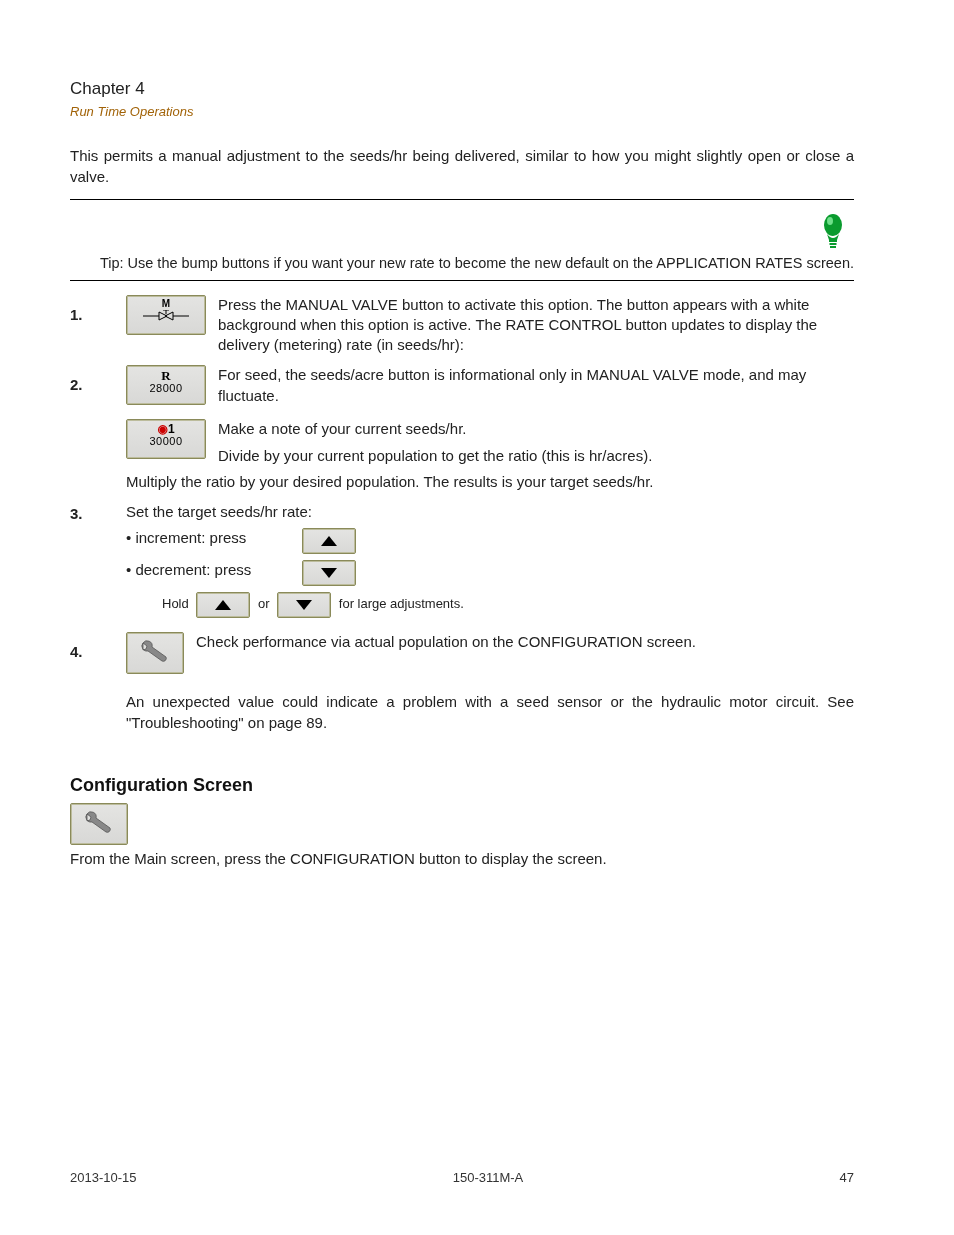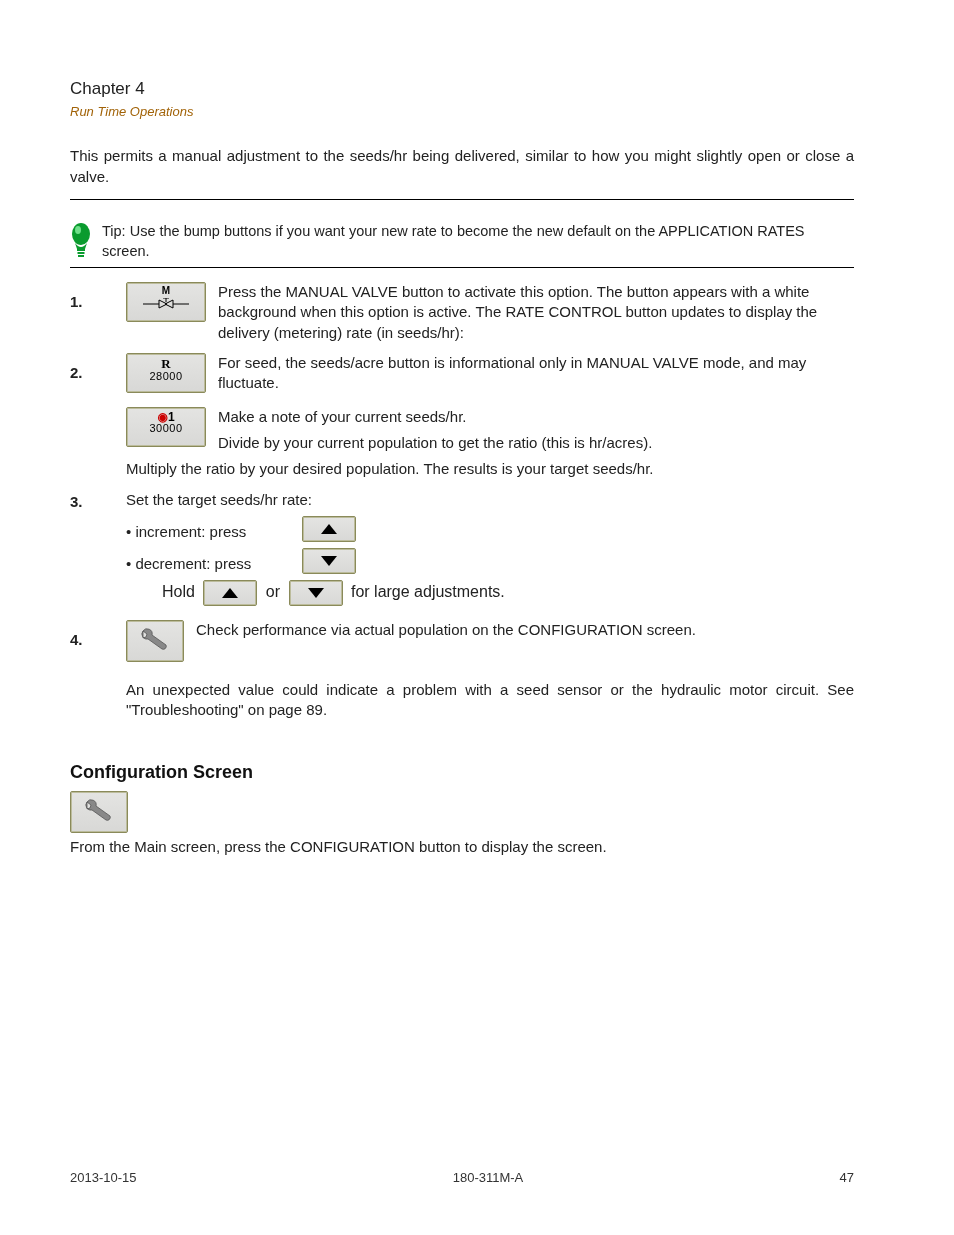--- a/index.html
+++ b/index.html
@@ -32,25 +32,26 @@
   }
   .para {
     margin: 0 0 12px 0;
     text-align: justify;
   }
   .first-para {
     margin-top: 2px;
   }
   .tip-row {
     display: flex;
-    align-items: center;
+    align-items: flex-end;
     border-top: 1.5px solid #000;
     border-bottom: 1.5px solid #000;
-    padding: 20px 0 6px 0;
+    padding: 12px 0 6px 0;
     margin: 0 0 14px 0;
+    flex-direction: column;
   }
   .tip-icon {
     width: 22px;
     height: 40px;
     margin-right: 10px;
     flex: 0 0 auto;
   }
   .tip-text {
     font-size: 14.5px;
     padding-top: 2px;
@@ -137,24 +138,24 @@
     position: absolute;
     bottom: 48px;
     left: 70px;
     right: 100px;
     display: flex;
     justify-content: space-between;
     font-size: 13px;
     color: #333;
   }
   .step-2-block .btn-wide { margin-bottom: 8px; }
-  .step-3-line { margin: 6px 0 4px 0; display:flex; align-items:flex-end;}
+  .step-3-line { margin: 6px 0 4px 0; display:flex; align-items:flex-start;}
   .step-3-line .lbl { width: 172px; }
   .step-3-line .btn-arrow { margin-left: 4px; }
-  .step-3-hold { margin-left: 36px; font-size:16px;}
+  .step-3-hold { margin-left: 36px; font-size:13px;}
   .step-3-hold .btn-arrow { margin: 0 4px; vertical-align:middle;}
   .step-text-after { margin-top: 14px;}
   .clearfix::after { content:""; display:block; clear:both;}
 </style>
 </head>
 <body>
 
 <div class="page">
   <div class="chapter-label">Chapter 4</div>
   <div class="chapter-title">Run Time Operations</div>
@@ -277,15 +278,15 @@
         <path d="M6 4 a5 5 0 0 0 5 8 l14 10 a3 3 0 0 0 4 -4 l-14 -10 a5 5 0 0 0 -9 -4 l4 3 -1 3 -3 1 z" fill="#888" stroke="#555" stroke-width="0.8"></path>
       </svg>
     </span>
     <p>From the Main screen, press the CONFIGURATION button to display the screen.</p>
   </div>
 
 </div>
 
 <div class="footer">
   <span>2013-10-15</span>
-  <span>180-311M-A</span>
+  <span>150-311M-A</span>
   <span>47</span>
 </div>
 
 </body></html>

